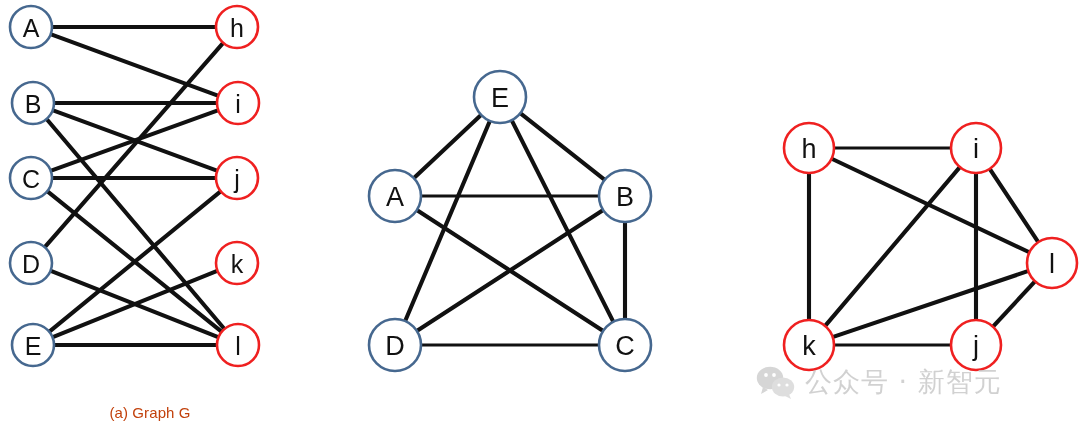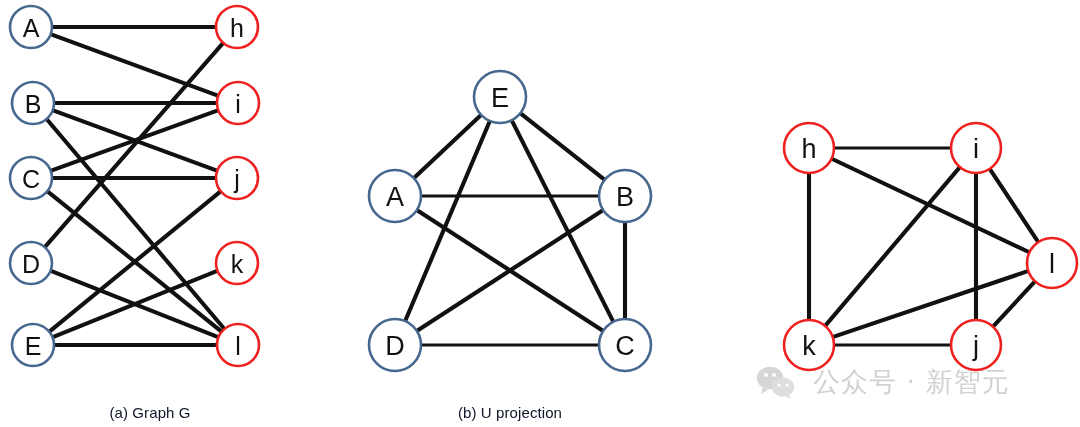--- a/index.html
+++ b/index.html
@@ -4,31 +4,31 @@
 <style>
   html,body{margin:0;padding:0;background:#ffffff;}
   body{width:1080px;height:427px;font-family:"Liberation Sans",sans-serif;overflow:hidden;}
   #stage{position:relative;width:1080px;height:427px;background:#ffffff;}
   .panel{position:absolute;top:0;height:427px;}
   #panel-a{left:0;width:300px;}
   #panel-b{left:300px;width:420px;}
   #panel-c{left:720px;width:360px;}
   .graph-svg{position:absolute;left:0;top:0;}
   .caption{position:absolute;bottom:6px;left:0;width:100%;text-align:center;
-           font-size:15px;color:#0f172a;font-family:"Liberation Sans",sans-serif;letter-spacing:.1px;}
+           font-size:15px;color:#c2410c;font-family:"Liberation Sans",sans-serif;letter-spacing:.1px;}
   .node-label{font-family:"Liberation Sans",sans-serif;font-size:27px;fill:#111111;
               text-anchor:middle;dominant-baseline:central;}
   .node-label.small{font-size:25px;}
   .edge{stroke:#111111;stroke-width:4.1;fill:none;stroke-linecap:round;}
   .edge.thin{stroke-width:3.2;}
   .node-circle{fill:#ffffff;stroke-width:2.6;}
   .node-circle.blue{stroke:#46688f;}
   .node-circle.red{stroke:#ef2020;}
   #watermark{position:absolute;left:756px;top:360px;width:300px;height:44px;
-             display:flex;align-items:center;gap:17px;opacity:.85;pointer-events:none;}
+             display:flex;align-items:center;gap:9px;opacity:.85;pointer-events:none;}
   #watermark .wm-text{font-family:"DejaVu Sans",sans-serif;font-size:27px;color:#c9c9c9;
              white-space:nowrap;letter-spacing:1px;}
 </style>
 </head>
 <body>
 
 <div id="stage">
 
   <div class="panel" id="panel-a">
     <svg class="graph-svg" width="300" height="390">
@@ -122,21 +122,20 @@
           <g>
             <circle cx="95" cy="345" r="26" class="node-circle blue" style="stroke:#46688f"></circle>
             <text x="95" y="346" class="node-label">D</text>
           </g>
           <g>
             <circle cx="325" cy="345" r="26" class="node-circle blue" style="stroke:#46688f"></circle>
             <text x="325" y="346" class="node-label">C</text>
           </g>
         </g>
       </svg>
-    <div class="caption">(b) U projection</div>
   </div>
 
   <div class="panel" id="panel-c">
     <svg class="graph-svg" width="360" height="390">
         <g>
           <line x1="113" y1="148" x2="232" y2="148" class="edge thin"></line>
           <line x1="89" y1="172" x2="89" y2="321" class="edge"></line>
           <line x1="110.69334232810272" y1="158.26639657502804" x2="310.3066576718973" y2="252.73360342497196" class="edge"></line>
           <line x1="240.48072934857856" y1="166.3071635828145" x2="104.51927065142144" y2="326.6928364171855" class="edge"></line>
           <line x1="256" y1="172" x2="256" y2="321" class="edge"></line>

